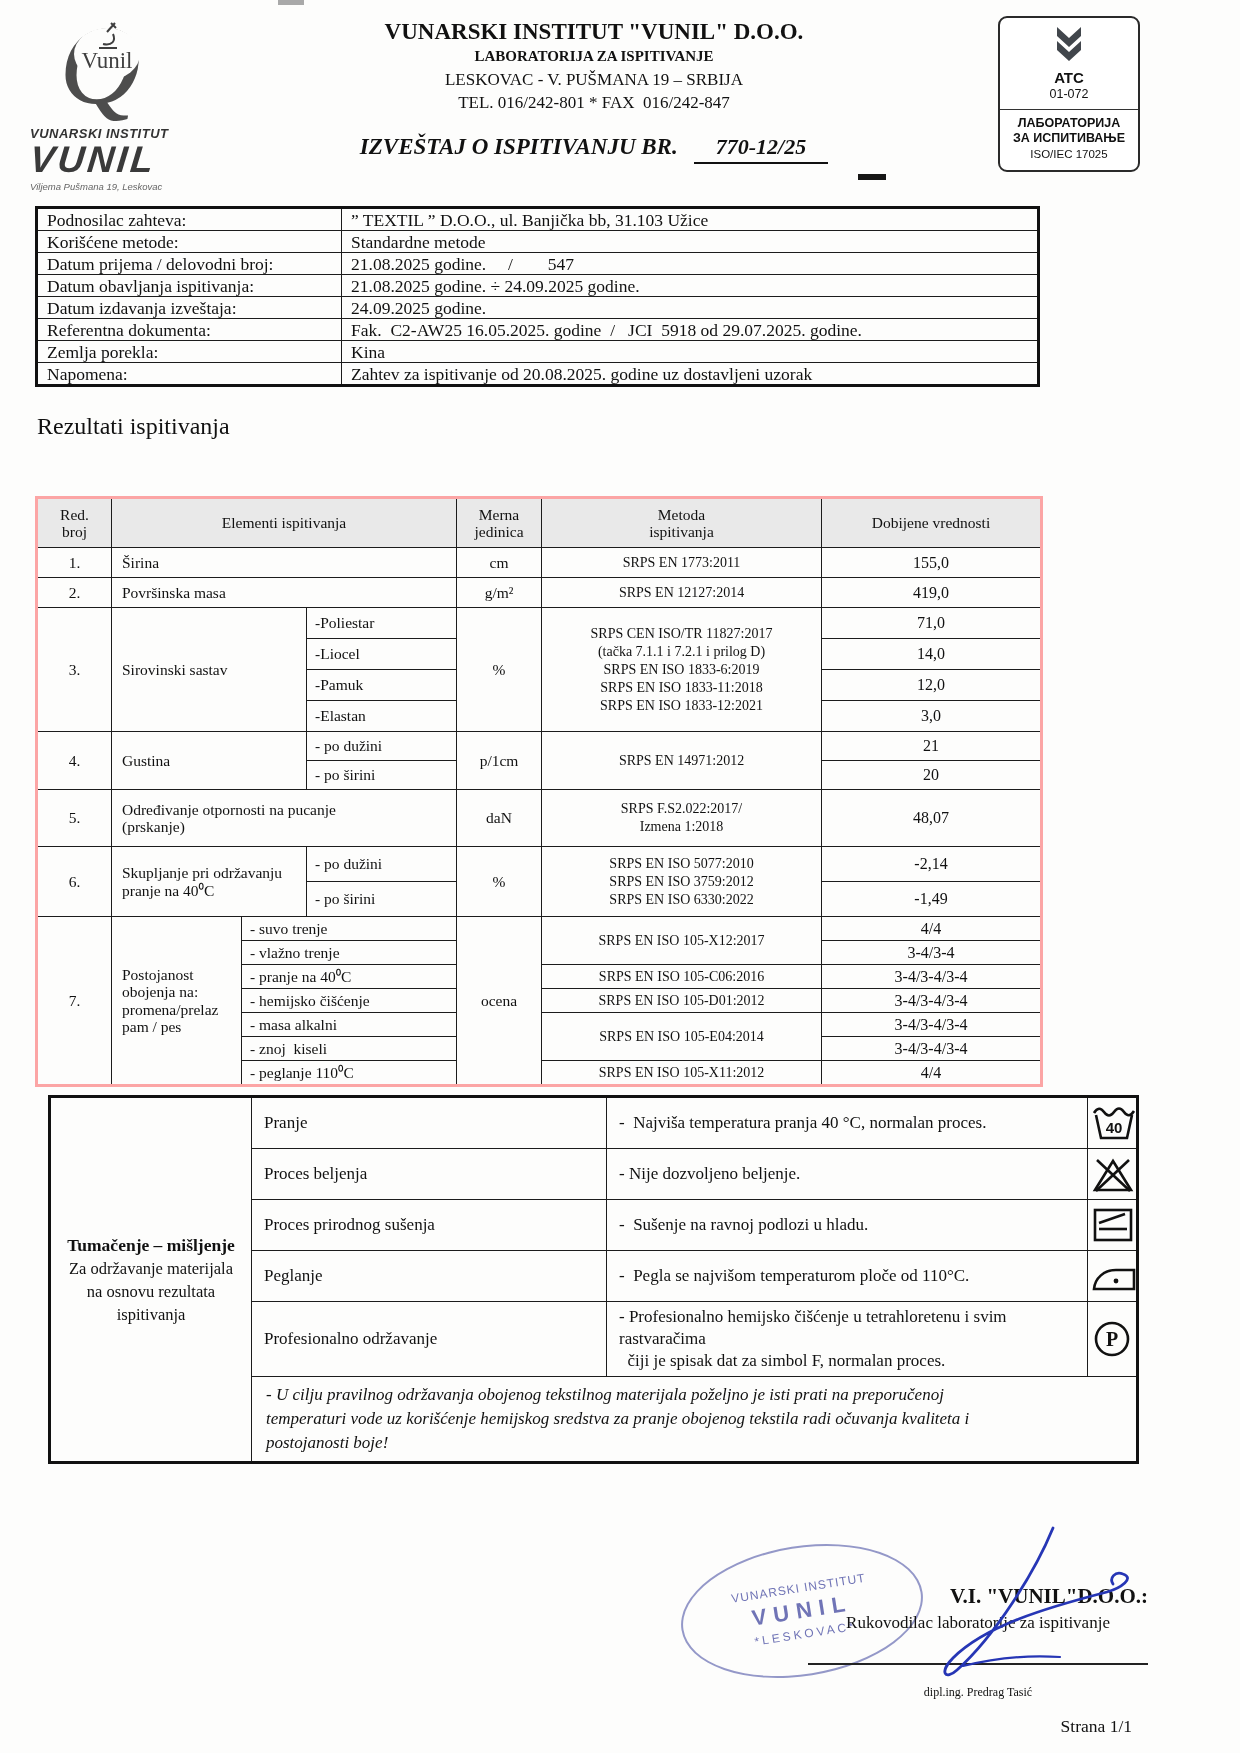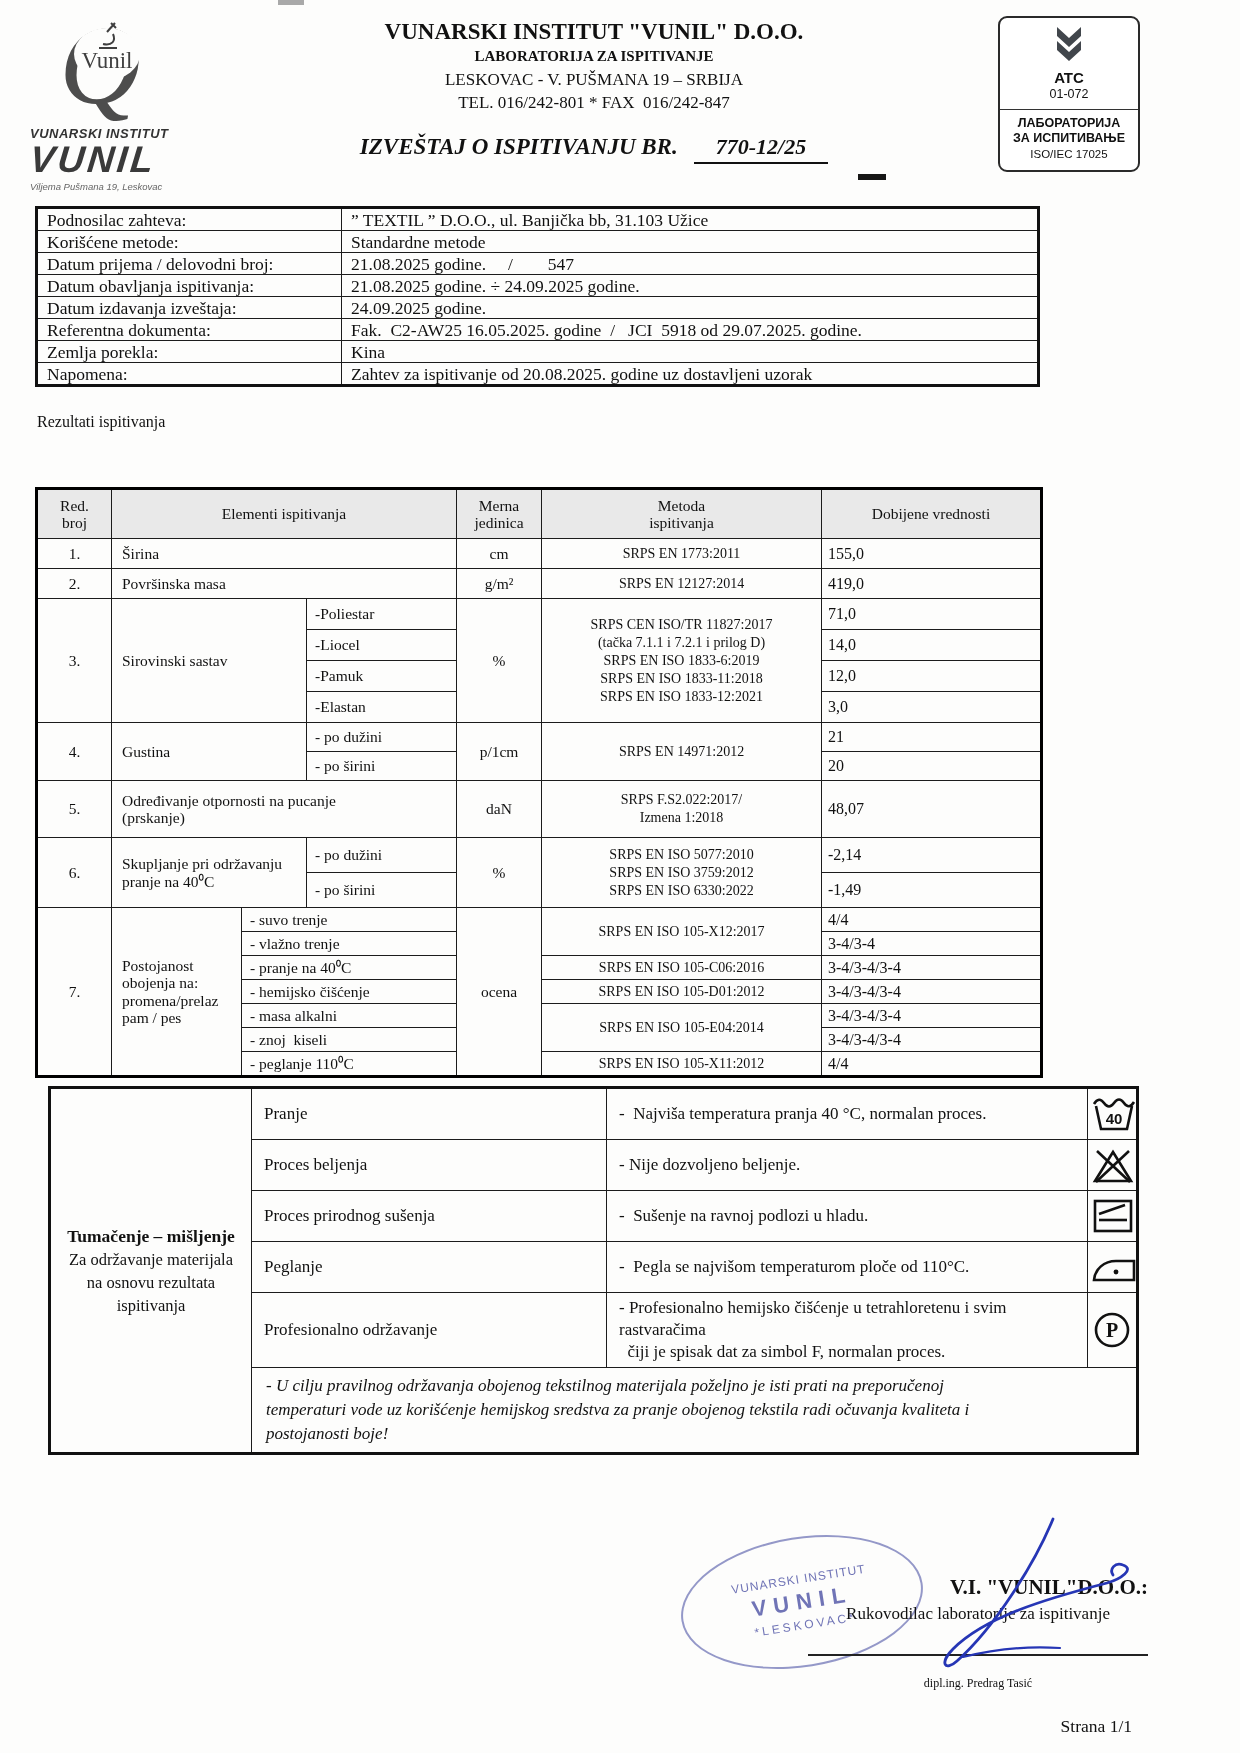--- a/index.html
+++ b/index.html
@@ -41,29 +41,29 @@
 
   
   .content{padding-left:35px;}
   table{border-collapse:collapse;table-layout:fixed;}
   td{border:1.5px solid #1c1c1c;vertical-align:middle;}
 
   .info{width:1005px;margin-top:14px;border:3px solid #111;}
   .info td{font-size:17.5px;height:21px;line-height:20px;padding:0 9px;}
   .info .ilabel{width:285px;}
 
-  .section-title{font-size:16px;margin:26px 11px 56px 2px;}
-
-  .results{width:1005px;border:3px solid #000000;}
+  .section-title{font-size:24px;margin:26px 11px 56px 2px;}
+
+  .results{width:1005px;border:3px solid #fca5a5;}
   .results td{font-size:15.5px;line-height:1.12;padding:2px 6px;}
   .results .hd{background:#e9e9e9;text-align:center;height:44px;font-size:15.5px;}
   .cnum{text-align:center;}
   .cunit{text-align:center;}
   .cmethod{text-align:center;font-size:14px !important;line-height:18px !important;}
-  .cvalue{text-align:left;font-size:16px !important;}
+  .cvalue{text-align:center;font-size:16px !important;}
   .cname{padding-left:10px !important;}
   .csub{padding-left:8px !important;}
   tr.rh25>td.leaf{height:25px;}
   tr.rh27>td.leaf{height:26px;}
   tr.rh24>td.leaf{height:24px;}
   tr.rh19>td.leaf{height:19px;}
   tr.rh52>td.leaf{height:52px;}
 
   .care{width:1088px;margin-left:13px;margin-top:8px;border:3px solid #111;}
   .care td{font-size:17px;padding:4px 12px;}

